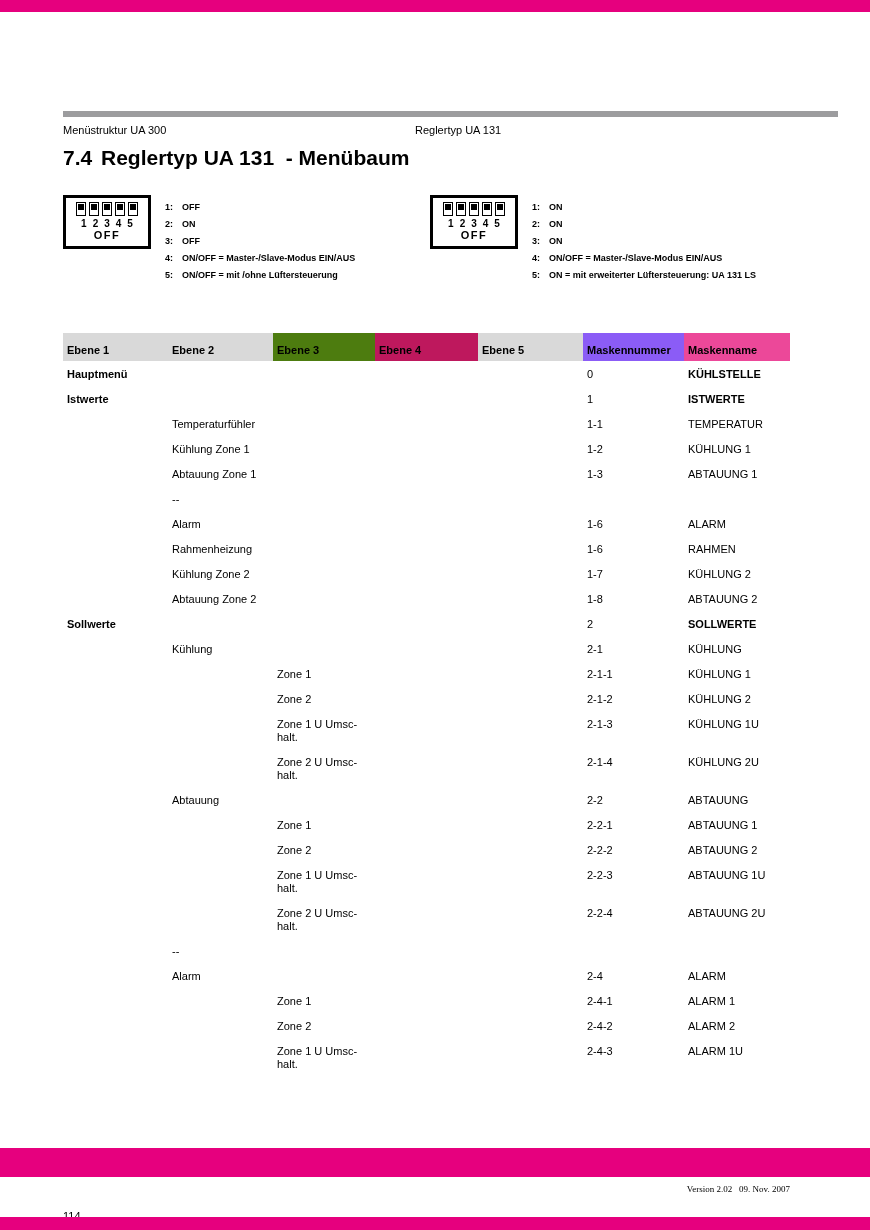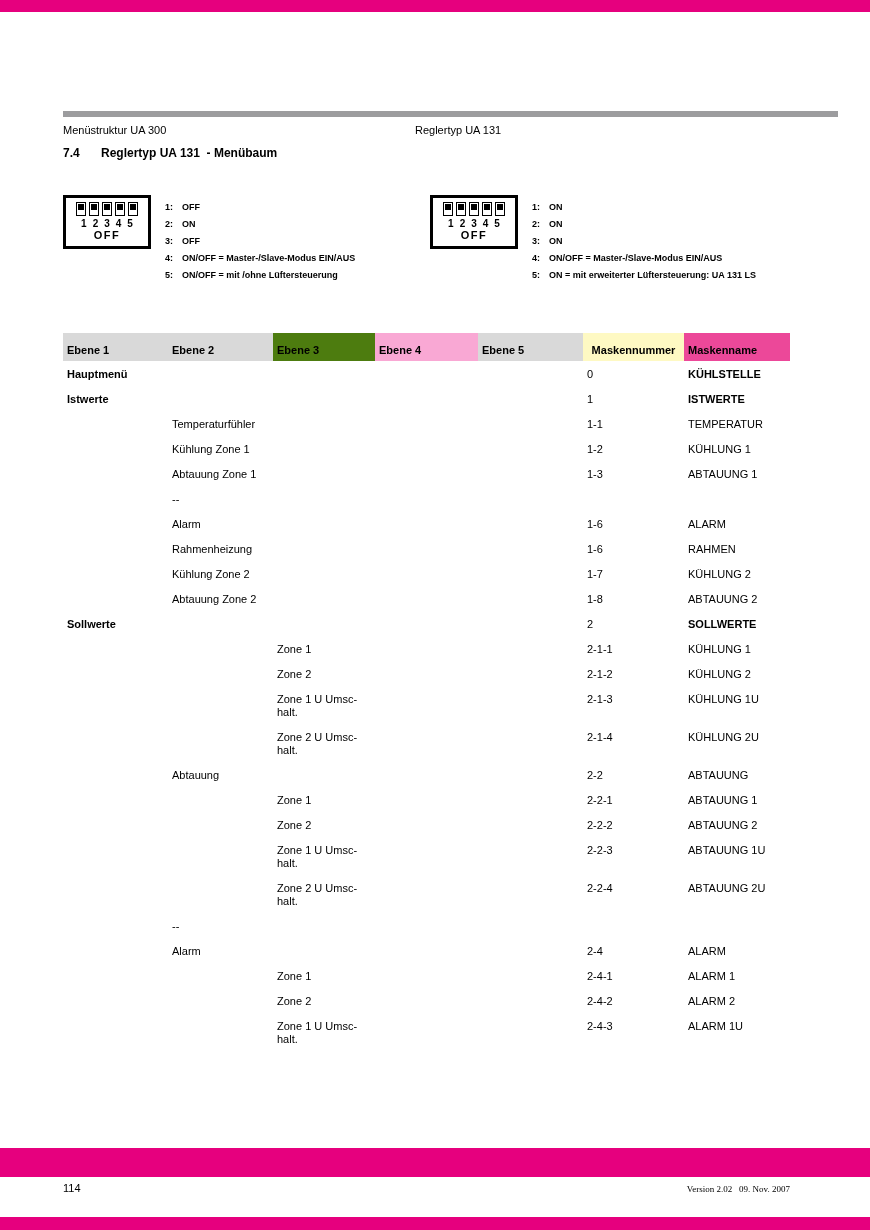--- a/index.html
+++ b/index.html
@@ -9,21 +9,21 @@
 
   .accent-bar { position:absolute; left:0; width:100%; background:#e6007e; }
   .bar-top { top:0; height:12px; }
   .bar-footer { top:1148px; height:29px; }
   .bar-bottom { bottom:0; height:13px; }
 
   .running-header { position:absolute; top:91px; left:63px; width:775px; font-size:11px;margin-top:33px; }
   .running-header .hdr-center { position:absolute; left:352px; top:0;text-align:right; }
   .header-rule { position:absolute; top:111px; left:63px; width:775px; height:6px; background:#9c9c9e; }
 
-  .section-title { position:absolute; top:146px; left:63px; font-size:12px; font-weight:bold; white-space:pre; }
+  .section-title { position:absolute; top:146px; left:63px; font-size:21px; font-weight:bold; white-space:pre; }
   .section-title .num { display:inline-block; width:38px; }
 
   .dip-section { position:absolute; top:195px; left:63px; display:flex; }
   .dip-group { display:flex; align-items:flex-start; }
   .dip-group.first { width:367px; }
   .dip-box { width:88px; height:54px; border:3px solid #000; padding-top:4px; text-align:center; flex:0 0 auto; background:#fff; }
   .dip-switches { display:flex; justify-content:center; gap:3px; height:15px; }
   .dip-switch { width:10px; height:14px; border:1px solid #000; background:#fff; position:relative; display:inline-block; }
   .dip-switch .nub { position:absolute; left:1px; right:1px; top:1px; height:6px; background:#000; }
   .dip-numbers { display:flex; justify-content:center; gap:6px; font-weight:bold; font-size:10px; margin-top:1px; line-height:11px; }
@@ -31,21 +31,21 @@
   .dip-legend { margin-left:14px; padding-top:4px; }
   .legend-line { display:flex; font-size:9px; font-weight:bold; line-height:17px; white-space:pre; }
   .legend-line .ln { width:17px; flex:0 0 auto; }
 
   .menu-table { position:absolute; top:333px; left:63px; width:727px; border-collapse:collapse; table-layout:fixed; font-size:11px; }
   .menu-table th { background:#d9d9d9; text-align:left; font-weight:bold; padding:11px 4px 4px 4px; font-size:11px; line-height:13px; }
   .menu-table td { padding:7px 4px 5px 4px; vertical-align:top; white-space:pre-line; line-height:13px; }
   .menu-table tr.bold-row td:first-child,
   .menu-table tr.bold-row td:last-child { font-weight:bold; }
 
-  .footer-page { position:absolute; top:1182px; left:63px; font-size:11px; }
+  .footer-page { position:absolute; top:1210px; left:63px; font-size:11px; }
   .footer-version { position:absolute; top:1184px; right:80px; font-size:9px; white-space:pre;font-family:Liberation Serif, serif; }
 </style>
 </head>
 <body>
 
 <div class="page">
 
   <div class="accent-bar bar-top" style="background: rgb(230, 0, 126);"></div>
 
   <div class="running-header">
@@ -139,23 +139,23 @@
       <col style="width:103px">
         <col style="width:105px">
         <col style="width:101px">
       <col style="width:106px">
     </colgroup>
     <thead>
       <tr>
           <th style="background: rgb(217, 217, 217);">Ebene 1</th>
           <th style="background: rgb(217, 217, 217);">Ebene 2</th>
           <th style="background: #4d7c0f;">Ebene 3</th>
-          <th style="background: #f9a8d4;">Ebene 4</th>
+          <th style="background: #be185d;">Ebene 4</th>
           <th style="background: rgb(217, 217, 217);">Ebene 5</th>
-          <th style="background: #fef9c3; text-align: center;">Maskennummer</th>
+          <th style="background: #8b5cf6;">Maskennummer</th>
           <th style="background: #ec4899;">Maskenname</th>
         </tr>
     </thead>
     <tbody>
         <tr class="bold-row">
           <td>Hauptmenü</td>
           <td></td>
           <td></td>
           <td></td>
           <td></td>
@@ -247,20 +247,29 @@
           <td>Sollwerte</td>
           <td></td>
           <td></td>
           <td></td>
           <td></td>
           <td>2</td>
           <td>SOLLWERTE</td>
         </tr>
         <tr>
           <td></td>
+          <td>Kühlung</td>
+          <td></td>
+          <td></td>
+          <td></td>
+          <td>2-1</td>
+          <td>KÜHLUNG</td>
+        </tr>
+        <tr>
+          <td></td>
           <td></td>
           <td>Zone 1</td>
           <td></td>
           <td></td>
           <td>2-1-1</td>
           <td>KÜHLUNG 1</td>
         </tr>
         <tr>
           <td></td>
           <td></td>

